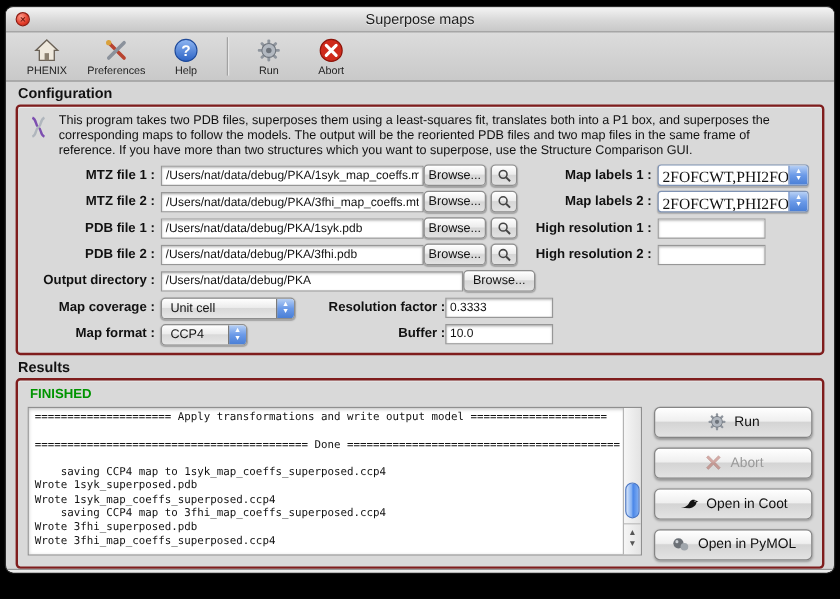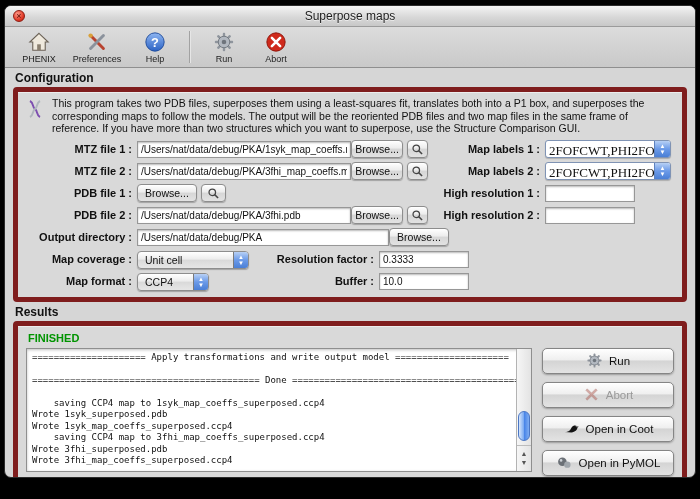--- a/index.html
+++ b/index.html
@@ -37,21 +37,21 @@
   .tbitem { display:flex; flex-direction:column; align-items:center; width:52px; cursor:default; }
   .tbitem.wide { width:64px; }
   .tbicon { width:22px; height:22px; }
   .tblabel { font-size:9px; color:#222; margin-top:1px; white-space:nowrap; }
   .tbsep { width:1px; height:32px; background:#a2a2a2; margin:0 8px; box-shadow:1px 0 0 #e6e6e6; }
 
   
   .section-h { font-size:12px; font-weight:bold; color:#111; padding:3px 10px 2px; flex:none; }
 
   .groupbox {
-    margin:0 8px; border:5px solid #7f1d1d; border-radius:4px;
+    margin:0 8px; border:2px solid #7f1d1d; border-radius:4px;
     background:#d9d9d9; padding:5px 8px; flex:none;
     box-shadow:inset 0 1px 0 rgba(255,255,255,.5);
   }
 
   .descrow { display:flex; margin-bottom:5px; }
   .desc-icon { width:26px; flex:none; padding-top:2px; }
   .desc-text { font-size:10.5px; line-height:12.5px; color:#111; max-width:612px; }
 
   .frow { display:flex; align-items:center; height:19px; margin-bottom:3px; }
   .flabel { width:106px; flex:none; text-align:right; font-size:11px; font-weight:bold; color:#111; margin-right:5px; white-space:nowrap; }
@@ -94,21 +94,21 @@
     box-shadow:0 1px 1px rgba(0,0,0,.25);
   }
   .popup-text { font-size:10.5px; color:#111; padding:2px 6px 0 7px; white-space:nowrap; }
   .popup-cap {
     width:15px; flex:none; display:flex; flex-direction:column; align-items:center; justify-content:center;
     background:linear-gradient(#b7d0f5,#6b9ae8 50%,#4a7fd6); color:#fff; font-size:6px; line-height:6px;
     border-left:1px solid #7a7a7a; margin-left:auto;
   }
   .popup.w112 { width:112px; }
   .popup.w72 { width:72px; }
-  .mid-label { width:115px; text-align:right; font-size:11px; font-weight:bold; color:#111; margin-right:5px; white-space:nowrap; }
+  .mid-label { width:115px; text-align:right; font-size:11px; font-weight:bold; color:#111; white-space:nowrap; }
   .num-input { width:90px; }
 
   
   .results-inner { display:flex; align-items:flex-start; }
   .finished { color:#009400; font-weight:bold; font-size:11px; margin:1px 0 4px 2px; }
   .console-wrap {
     position:relative; flex:1; height:124px; background:#fff; border:1px solid #8f8f8f;
     box-shadow:inset 0 1px 3px rgba(0,0,0,.25); overflow:hidden;
   }
   .console-pre {
@@ -269,20 +269,21 @@
             <div class="combo-cap">
                 <span>▲</span>
                 <span>▼</span>
               </div>
           </div>
         </div>
       </div>
 
       <div class="frow">
         <div class="flabel">PDB file 1 :</div>
+        <input class="tinput path-input" value="/Users/nat/data/debug/PKA/1syk.pdb" style="">
         <button class="btn browse-btn">Browse...</button>
         <button class="btn mag-btn">
           <svg width="13" height="13" viewBox="0 0 16 16">
               <circle cx="6.5" cy="6.5" r="4" fill="none" stroke="#444" stroke-width="1.6"></circle>
               <line x1="9.6" y1="9.6" x2="13.6" y2="13.6" stroke="#444" stroke-width="2"></line>
             </svg>
         </button>
         <div class="rgroup">
           <div class="rlabel">High resolution 1 :</div>
           <input class="tinput hres-input" value="" style="">

